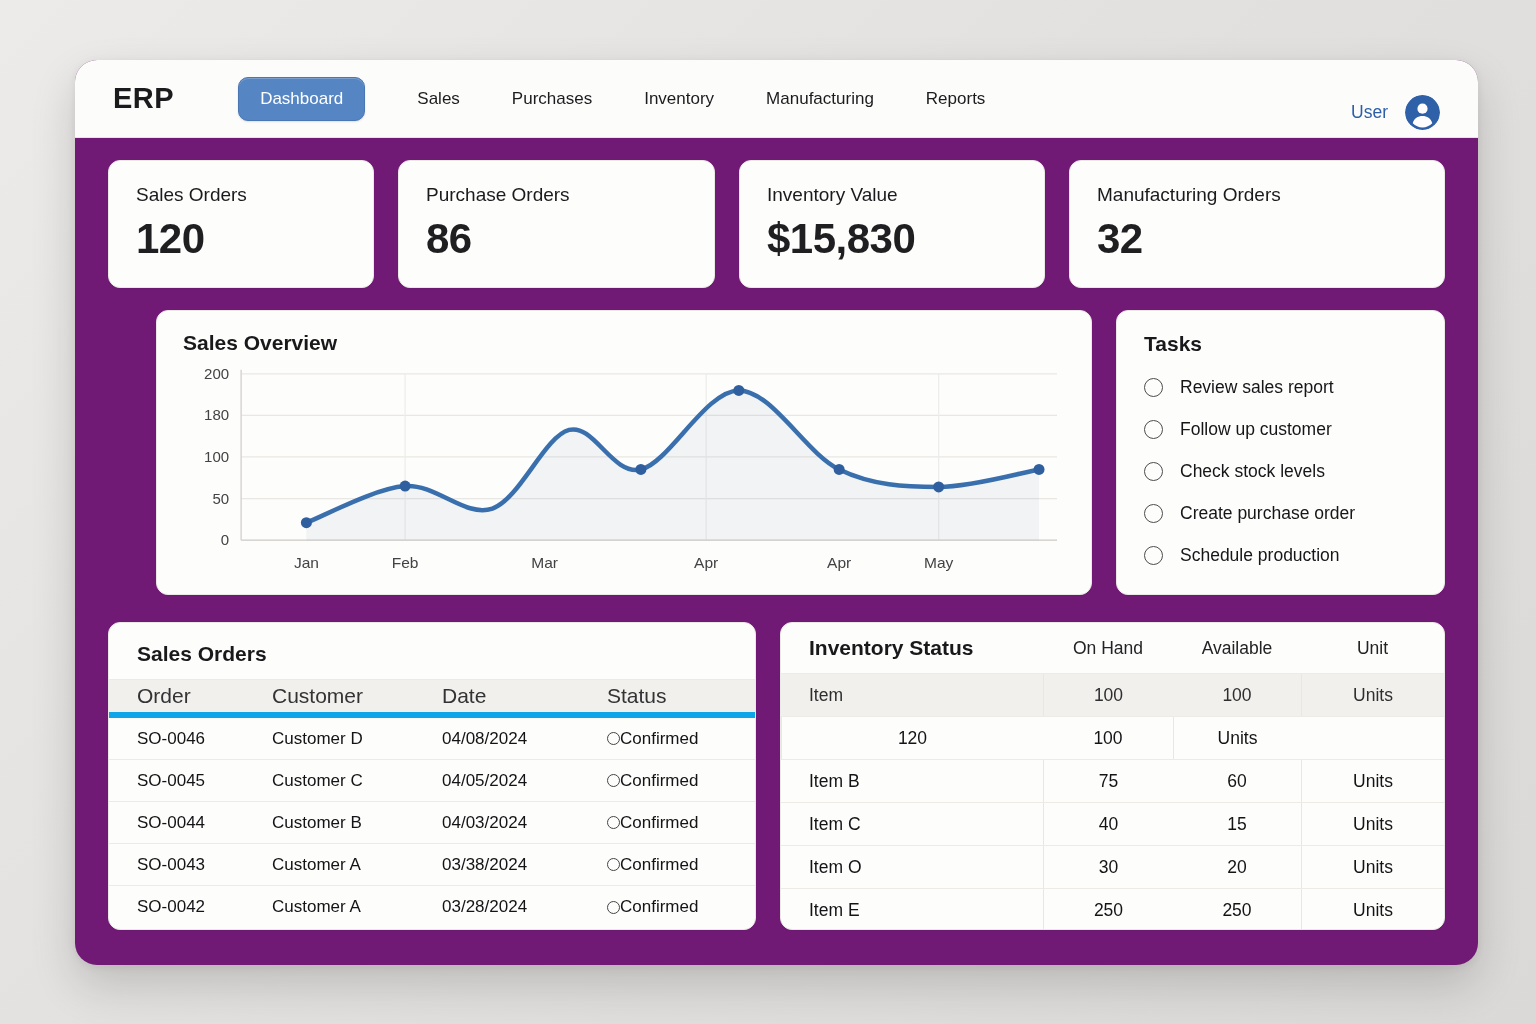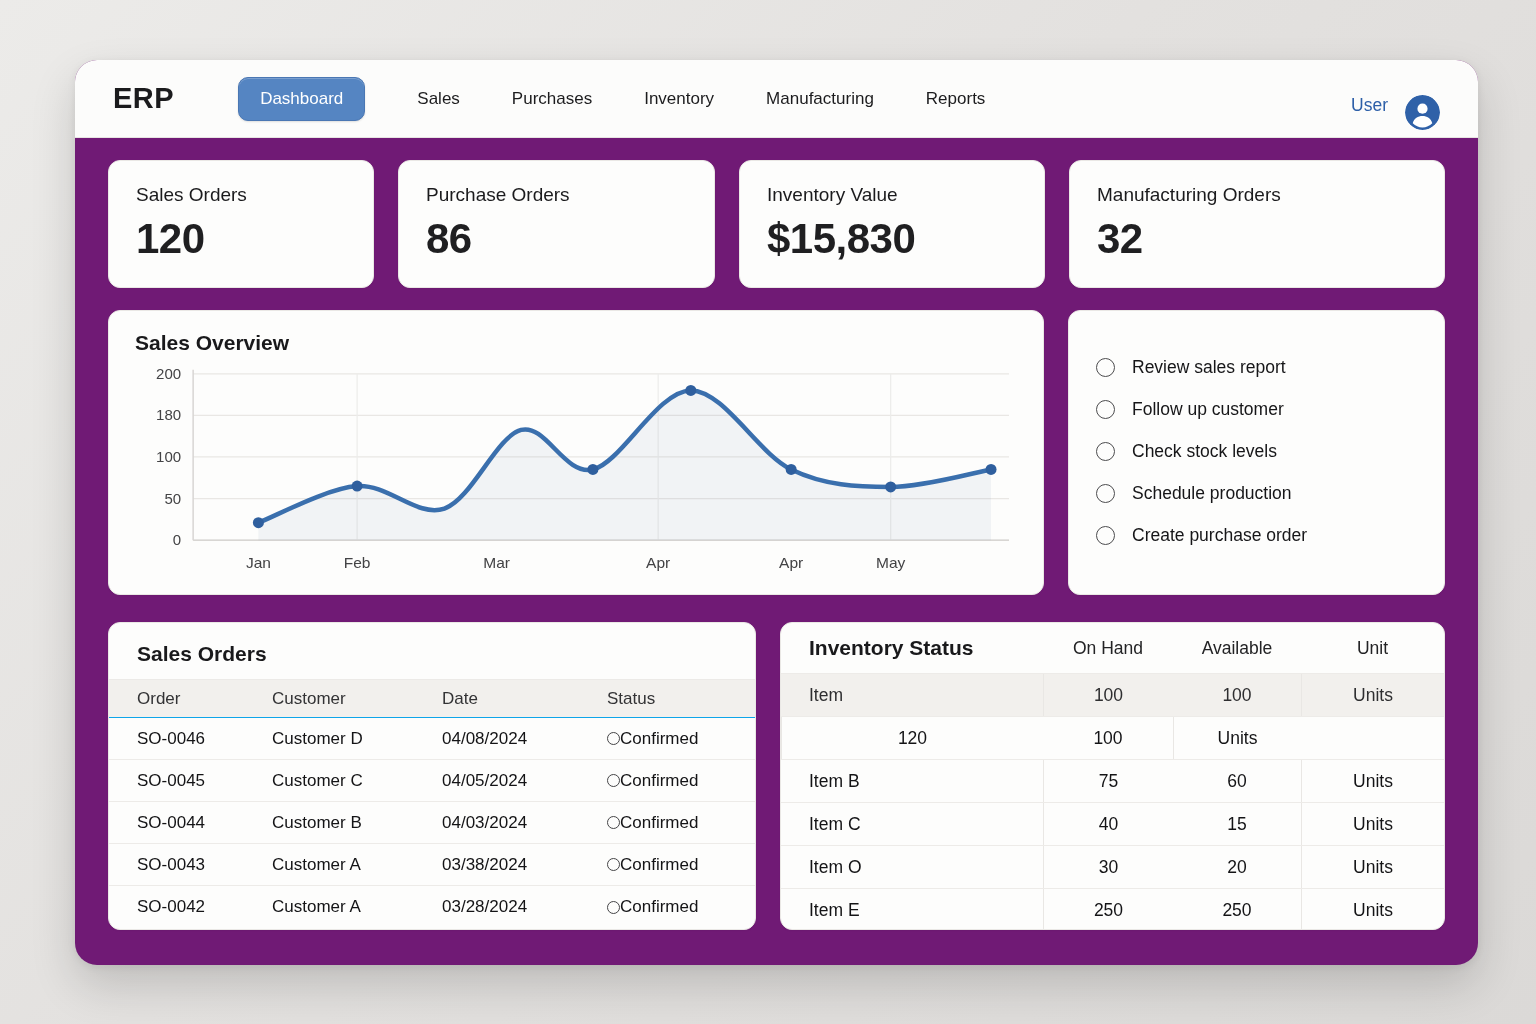--- a/index.html
+++ b/index.html
@@ -20,56 +20,56 @@
     display:flex; align-items:center; padding:0 38px;
   }
   .logo { font-size:29px; font-weight:700; letter-spacing:.5px; margin-right:64px; }
   .nav { display:flex; align-items:center; gap:52px; }
   .nav-item { font-size:17px; color:#1c1c1e; cursor:pointer; white-space:nowrap; }
   .nav-item.active {
     background:#5585c2; color:#fff; font-weight:500;
     padding:11px 21px; border-radius:10px; border:1px solid #4a77b3;
     box-shadow:inset 0 1px 0 rgba(255,255,255,.22), 0 1px 2px rgba(0,0,0,.12);
   }
-  .header-right { margin-left:auto; display:flex; align-items:flex-start; gap:17px;margin-top:28px; }
+  .header-right { margin-left:auto; display:flex; align-items:center; gap:17px;margin-top:28px; }
   .user-label { font-size:17.5px; color:#2d5fa8; }
   .avatar { width:35px; height:35px; border-radius:50%; cursor:pointer; }
   
   .content { padding:22px 33px 0; }
   .card {
     background:#fdfdfc; border:1px solid #eae8e5; border-radius:12px;
     box-shadow:0 1px 2px rgba(0,0,0,.04);
   }
   .stats-row { display:grid; grid-template-columns:266px 317px 306px 1fr; gap:24px; }
   .stat-card { height:128px; padding:23px 27px; }
   .stat-label { font-size:19px; color:#1b1b1d; margin-bottom:9px; }
   .stat-value { font-size:42px; font-weight:700; color:#1f1f21; letter-spacing:-.5px; }
-  .mid-row { display:grid; grid-template-columns:936px 1fr; gap:24px; margin-top:22px; }
+  .mid-row { display:grid; grid-template-columns:936px 1fr; gap:24px; margin-top:22px;margin-left:48px; }
   .bottom-row { display:grid; grid-template-columns:648px 1fr; gap:24px; margin-top:27px; }
   .card-title { font-size:21px; font-weight:600; color:#19191b; }
   
   .chart-card { height:285px; padding:20px 26px 8px; }
   .chart-svg { width:100%; height:228px; margin-top:2px; display:block; }
   .chart-svg text { font-family:"Liberation Sans","DejaVu Sans",sans-serif; }
   
   .tasks-card { height:285px; padding:21px 27px; }
   .task-item { display:flex; align-items:center; gap:17px; margin-top:21px; cursor:pointer; }
   .task-item:first-of-type { margin-top:25px; }
   .task-circle {
     width:19px; height:19px; flex:0 0 19px; border:1.8px solid #4c4c4e;
     border-radius:50%; background:transparent;
   }
   .task-label { font-size:17.5px; color:#161618; }
   
   .table-card { height:308px; overflow:hidden; padding:0; }
   .so-title { padding:19px 28px 13px; }
   .so-grid { display:grid; grid-template-columns:135px 170px 165px 1fr; align-items:center; padding:0 28px; }
   .so-header {
-    height:39px; background:#f2f0ed; font-size:17px; color:#333335;
-    border-top:1px solid #eceae7; border-bottom:1px solid #0ea5e9;
+    height:39px; background:#f2f0ed; font-size:21px; color:#333335;
+    border-top:1px solid #eceae7; border-bottom:6px solid #0ea5e9;
   }
   .so-row { height:42px; font-size:17px; color:#141416; border-bottom:1px solid #edebe8; cursor:pointer; }
   .so-row:last-child { border-bottom:none; }
   .status-cell { display:flex; align-items:center; gap:0; }
   .status-circle { width:13px; height:13px; flex:0 0 13px; border:1.5px solid #454547; border-radius:50%; }
   
   .inv-header { display:grid; grid-template-columns:262px 130px 128px 1fr; align-items:center; height:50px; }
   .inv-header .inv-title { padding-left:28px; }
   .inv-col-head { font-size:17.5px; font-weight:500; color:#232325; text-align:center; }
   .inv-row {
@@ -159,39 +159,40 @@
             <circle cx="221.614" cy="126.05" r="5.5" fill="#2f5f9e"></circle>
             <circle cx="456.86" cy="109.45" r="5.5" fill="#2f5f9e"></circle>
             <circle cx="554.54" cy="30.599999999999994" r="5.5" fill="#2f5f9e"></circle>
             <circle cx="654.662" cy="109.45" r="5.5" fill="#2f5f9e"></circle>
             <circle cx="753.97" cy="126.88" r="5.5" fill="#2f5f9e"></circle>
             <circle cx="854.092" cy="109.45" r="5.5" fill="#2f5f9e"></circle>
           </svg>
       </div>
 
       <div class="card tasks-card">
+        <div class="card-title">Tasks</div>
         <div class="task-item">
           <span class="task-circle"></span>
           <span class="task-label">Review sales report</span>
         </div>
         <div class="task-item">
           <span class="task-circle"></span>
           <span class="task-label">Follow up customer</span>
         </div>
         <div class="task-item">
           <span class="task-circle"></span>
           <span class="task-label">Check stock levels</span>
         </div>
         <div class="task-item">
           <span class="task-circle"></span>
+          <span class="task-label">Create purchase order</span>
+        </div>
+        <div class="task-item">
+          <span class="task-circle"></span>
           <span class="task-label">Schedule production</span>
-        </div>
-        <div class="task-item">
-          <span class="task-circle"></span>
-          <span class="task-label">Create purchase order</span>
         </div>
       </div>
     </div>
 
     <div class="bottom-row">
 
       <div class="card table-card">
         <div class="so-title card-title">Sales Orders</div>
         <div class="so-grid so-header">
           <div>Order</div>

